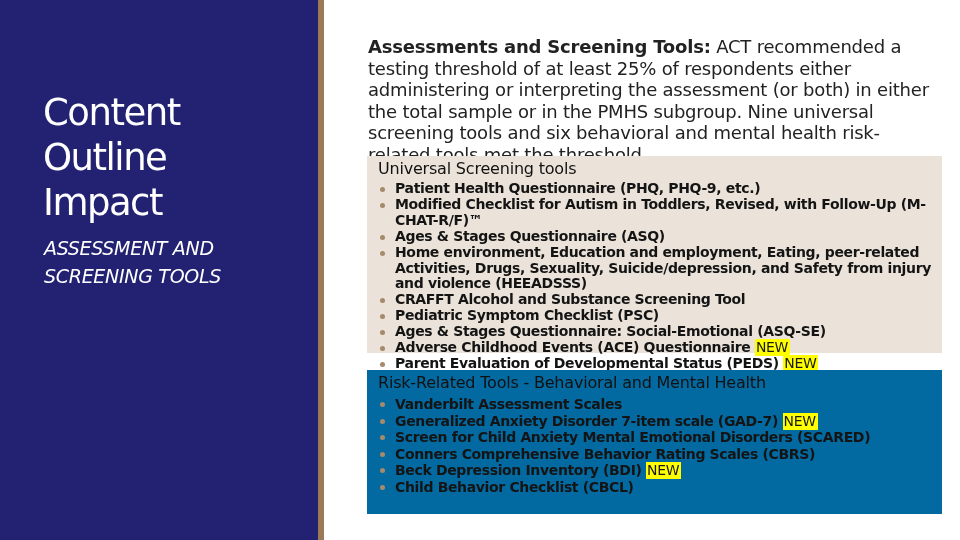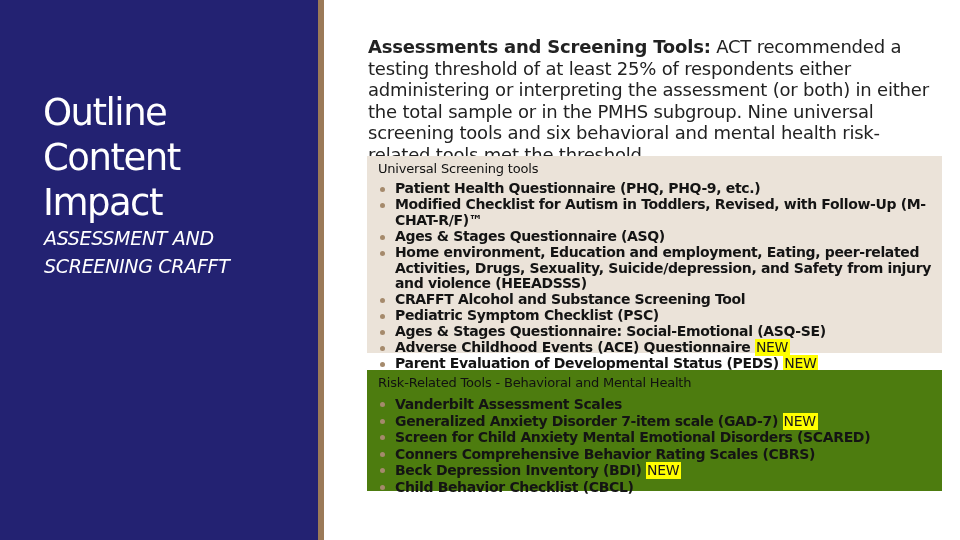--- a/index.html
+++ b/index.html
@@ -13,39 +13,39 @@
       position: absolute; left: 318px; top: 0; width: 6px; height: 540px;
       background: #9b7a58;
     }
     .title {
       position: absolute; left: 43px; top: 90px; width: 260px;
       color: #ffffff; font-family: "DejaVu Sans", sans-serif;
       font-size: 37px; line-height: 45px; letter-spacing: -1.5px;
     }
     .title div { white-space: nowrap; }
     .subtitle {
-      position: absolute; left: 44px; top: 224px; width: 270px;
+      position: absolute; left: 44px; top: 234px; width: 270px;
       color: #ffffff; font-family: "DejaVu Sans", sans-serif; font-style: italic;
       font-size: 19px; line-height: 28px; letter-spacing: -0.3px;
     }
     .intro {
       position: absolute; left: 368px; top: 36px; width: 570px;
       color: #222222; font-family: "DejaVu Sans", sans-serif;
       font-size: 18px; line-height: 21.5px; letter-spacing: -0.2px;
     }
     .intro .lead { font-weight: bold; }
     .box {
       position: absolute; left: 367px; width: 575px;
       padding: 6px 10px 0 11px;
       font-family: "DejaVu Sans", sans-serif; color: #111111;
     }
     .box-universal { top: 156px; height: 197px; background: #ebe3d9; }
-    .box-risk { top: 370px; height: 121px; background: #4d7c0f; }
+    .box-risk { top: 370px; height: 144px; background: #0369a1; }
     .box-heading {
-      font-size: 13px; font-weight: normal; line-height: 14px;
+      font-size: 16px; font-weight: normal; line-height: 14px;
       letter-spacing: -0.2px; margin-bottom: 5px; color: #111;
     }
     .box-risk .box-heading { margin-bottom: 6px; }
     ul.tool-list { list-style: none; }
     ul.tool-list li {
       position: relative; padding-left: 17px;
       font-size: 14px; font-weight: bold; line-height: 16px;
       letter-spacing: -0.35px; color: #141414;
     }
     ul.tool-list li .bullet {
@@ -60,28 +60,28 @@
       text-align: center;
     }
   </style>
 </head>
 <body>
 
 <div class="left-panel"></div>
 <div class="accent-strip"></div>
 
 <div class="title">
+  <div>Content</div>
   <div>Outline</div>
-  <div>Content</div>
   <div>Impact</div>
 </div>
 
 <div class="subtitle">
   <div>ASSESSMENT AND</div>
-  <div>SCREENING CRAFFT</div>
+  <div>SCREENING TOOLS</div>
 </div>
 
 <div class="intro">
   <span class="lead">Assessments and Screening Tools:</span><span> ACT recommended a testing threshold of at least 25% of respondents either administering or interpreting the assessment (or both) in either the total sample or in the PMHS subgroup.  Nine universal screening tools and six behavioral and mental health risk-related tools met the threshold.</span>
 </div>
 
 <div class="box box-universal">
   <div class="box-heading">Universal Screening tools</div>
   <ul class="tool-list">
     <li><span class="bullet"></span><span>Patient Health Questionnaire (PHQ, PHQ-9, etc.)</span></li>

